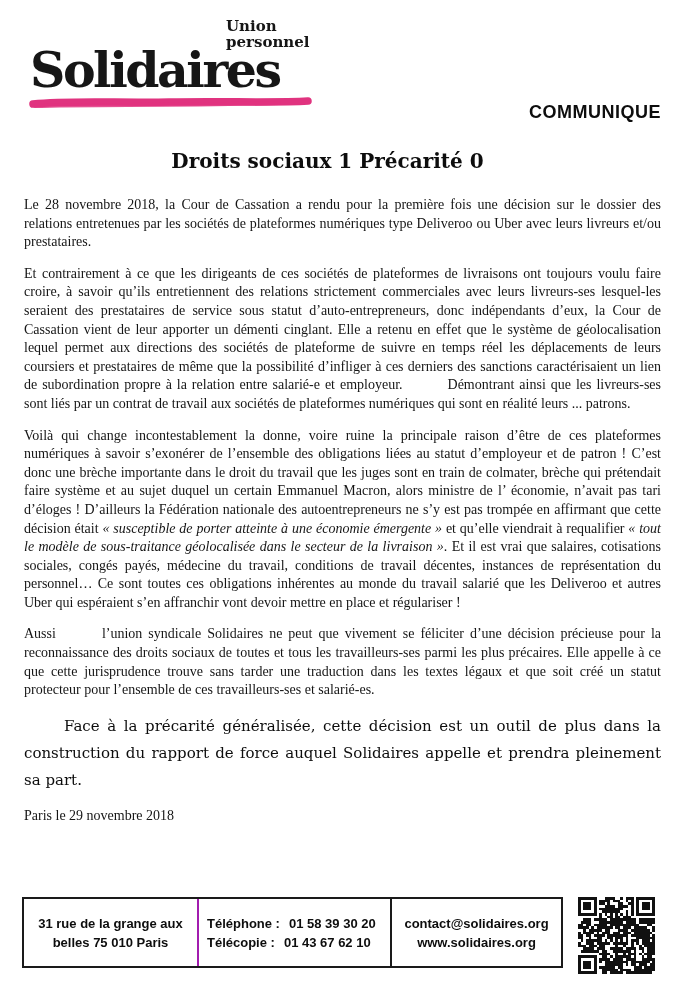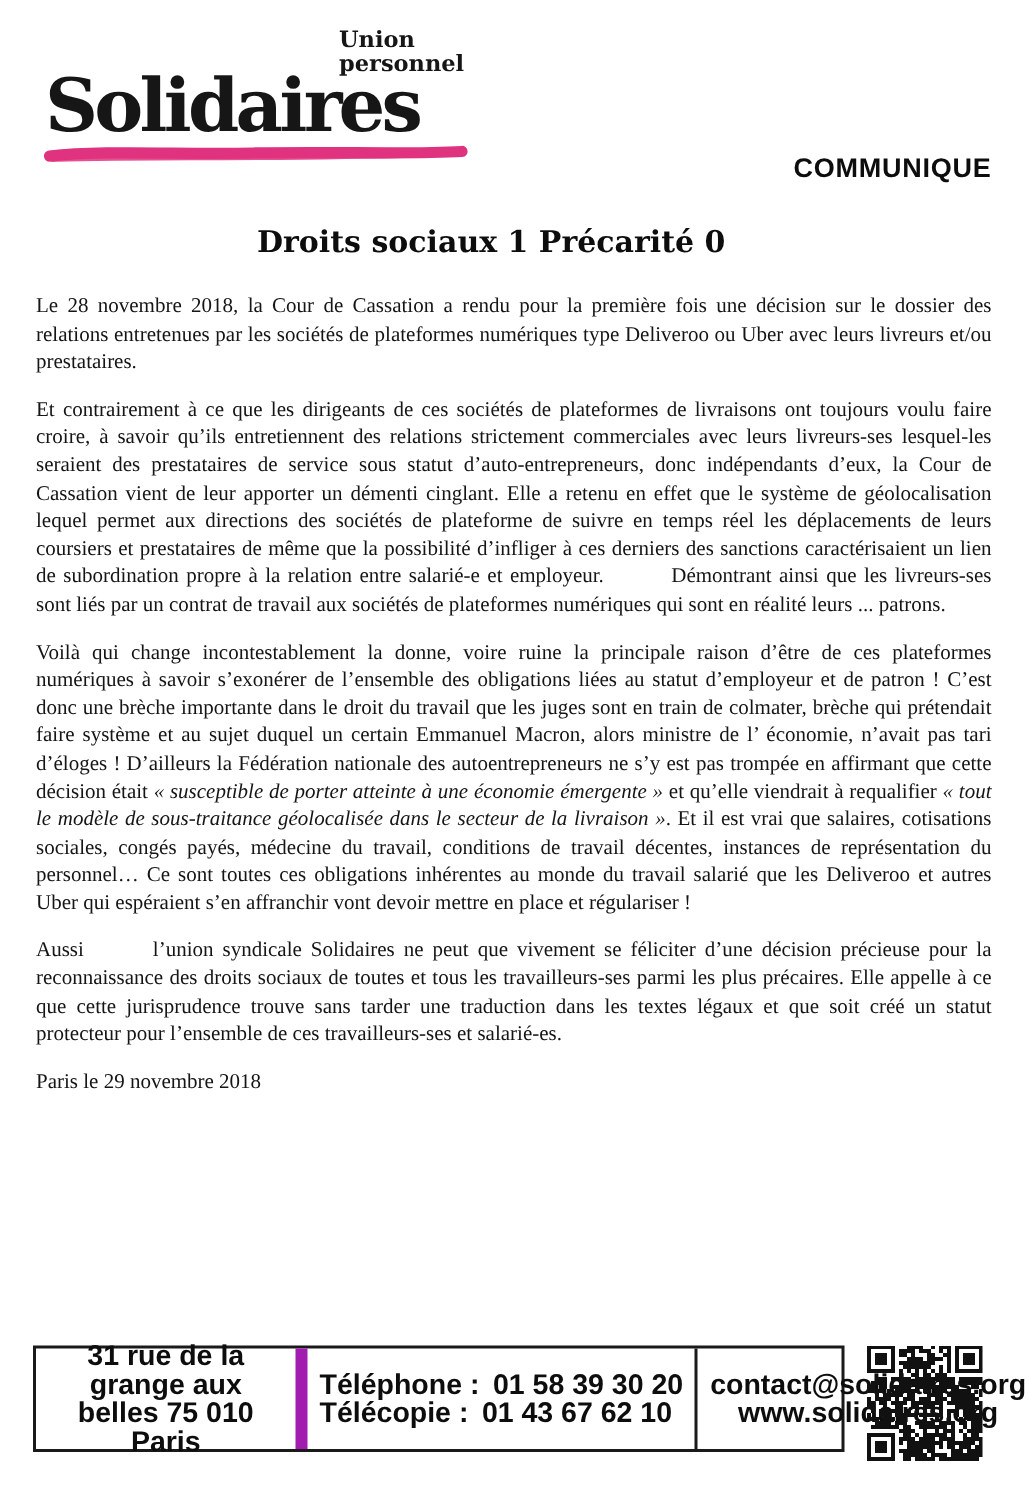--- a/index.html
+++ b/index.html
@@ -40,28 +40,28 @@
   }
   .b{font-weight:normal;margin-left:40px;}
   .i{font-style:italic;}
   .dateline{
     text-align:right;font-size:14.5px;margin-top:8px;color:#151515;
   }
   .footer-table{
     position:absolute;left:22px;top:897px;width:541px;height:71px;
     display:flex;border:2px solid #1a1a1a;box-sizing:border-box;
     font-family:"Liberation Sans", sans-serif;font-weight:bold;
-    font-size:19px;line-height:19px;color:#0d0d0d;
+    font-size:13px;line-height:19px;color:#0d0d0d;
   }
   .footer-cell{
     display:flex;flex-direction:column;justify-content:center;align-items:center;
     text-align:center;padding:4px 8px;box-sizing:border-box;
   }
   .footer-cell.c1{flex:0 0 173px;}
-  .footer-cell.c2{flex:0 0 195px;border-left:8px solid #a21caf;border-right:2px solid #1a1a1a;align-items:flex-start;}
+  .footer-cell.c2{flex:0 0 195px;border-left:2px solid #a21caf;border-right:2px solid #1a1a1a;align-items:flex-start;}
   .footer-cell.c3{flex:1 1 auto;}
   .footer-line{white-space:nowrap;}
   .footer-line .num{margin-left:9px;}
   .qr{position:absolute;left:578px;top:897px;}
 </style>
 </head>
 <body>
 
 <div>
   <div class="logo-tagline">
@@ -76,20 +76,21 @@
   <div class="communique">COMMUNIQUE</div>
 </div>
 
 <div class="doc-title">Droits sociaux 1 Précarité 0</div>
 
 <div class="body-text">
     <p><span>Le 28 novembre 2018, la Cour de Cassation a rendu pour la première fois une décision sur le dossier des relations entretenues par les sociétés de plateformes numériques type Deliveroo ou Uber avec leurs livreurs et/ou prestataires.</span></p>
     <p><span>Et contrairement à ce que les dirigeants de ces sociétés de plateformes de livraisons ont toujours voulu faire croire, à savoir qu’ils entretiennent des relations strictement commerciales avec leurs livreurs-ses lesquel-les seraient des prestataires de service sous statut d’auto-entrepreneurs, donc indépendants d’eux, la Cour de Cassation vient de leur apporter un démenti cinglant. Elle a retenu en effet que le système de géolocalisation lequel permet aux directions des sociétés de plateforme de suivre en temps réel les déplacements de leurs coursiers et prestataires de même que la possibilité d’infliger à ces derniers des sanctions caractérisaient un lien de subordination propre à la relation entre salarié-e et employeur. </span><span class="b">Démontrant ainsi que les livreurs-ses sont liés par un contrat de travail aux sociétés de plateformes numériques qui sont en réalité leurs ... patrons.</span></p>
     <p><span>Voilà qui change incontestablement la donne, voire ruine la principale raison d’être de ces plateformes numériques à savoir s’exonérer de l’ensemble des obligations liées au statut d’employeur et de patron&nbsp;! C’est donc une brèche importante dans le droit du travail que les juges sont en train de colmater, brèche qui prétendait faire système et au sujet duquel un certain Emmanuel Macron, alors ministre de l’ économie, n’avait pas tari d’éloges&nbsp;! D’ailleurs la Fédération nationale des autoentrepreneurs ne s’y est pas trompée en affirmant que cette décision était </span><span class="i">«&nbsp;susceptible de porter atteinte à une économie émergente&nbsp;»</span><span> et qu’elle viendrait à requalifier </span><span class="i">«&nbsp;tout le modèle de sous-traitance géolocalisée dans le secteur de la livraison&nbsp;»</span><span>. Et il est vrai que salaires, cotisations sociales, congés payés, médecine du travail, conditions de travail décentes, instances de représentation du personnel… Ce sont toutes ces obligations inhérentes au monde du travail salarié que les Deliveroo et autres Uber qui espéraient s’en affranchir vont devoir mettre en place et régulariser&nbsp;!</span></p>
     <p><span>Aussi </span><span class="b">l’union syndicale Solidaires ne peut que vivement se féliciter d’une décision précieuse pour la reconnaissance des droits sociaux de toutes et tous les travailleurs-ses parmi les plus précaires.</span><span> Elle appelle à ce que cette jurisprudence trouve sans tarder une traduction dans les textes légaux et que soit créé un statut protecteur pour l’ensemble de ces travailleurs-ses et salarié-es.</span></p>
+    <p class="closing"><span class="b">Face à la précarité généralisée, cette décision est un outil de plus dans la construction du rapport de force auquel Solidaires appelle et prendra pleinement sa part.</span></p>
     <p class="dateline">Paris le 29 novembre 2018</p>
   </div>
 
 <div class="footer-table">
   <div class="footer-cell c1">
     <div>31 rue de la grange aux belles 75 010 Paris</div>
   </div>
   <div class="footer-cell c2">
     <div class="footer-line">
       <span>Téléphone&nbsp;:</span><span class="num">01 58 39 30 20</span>

